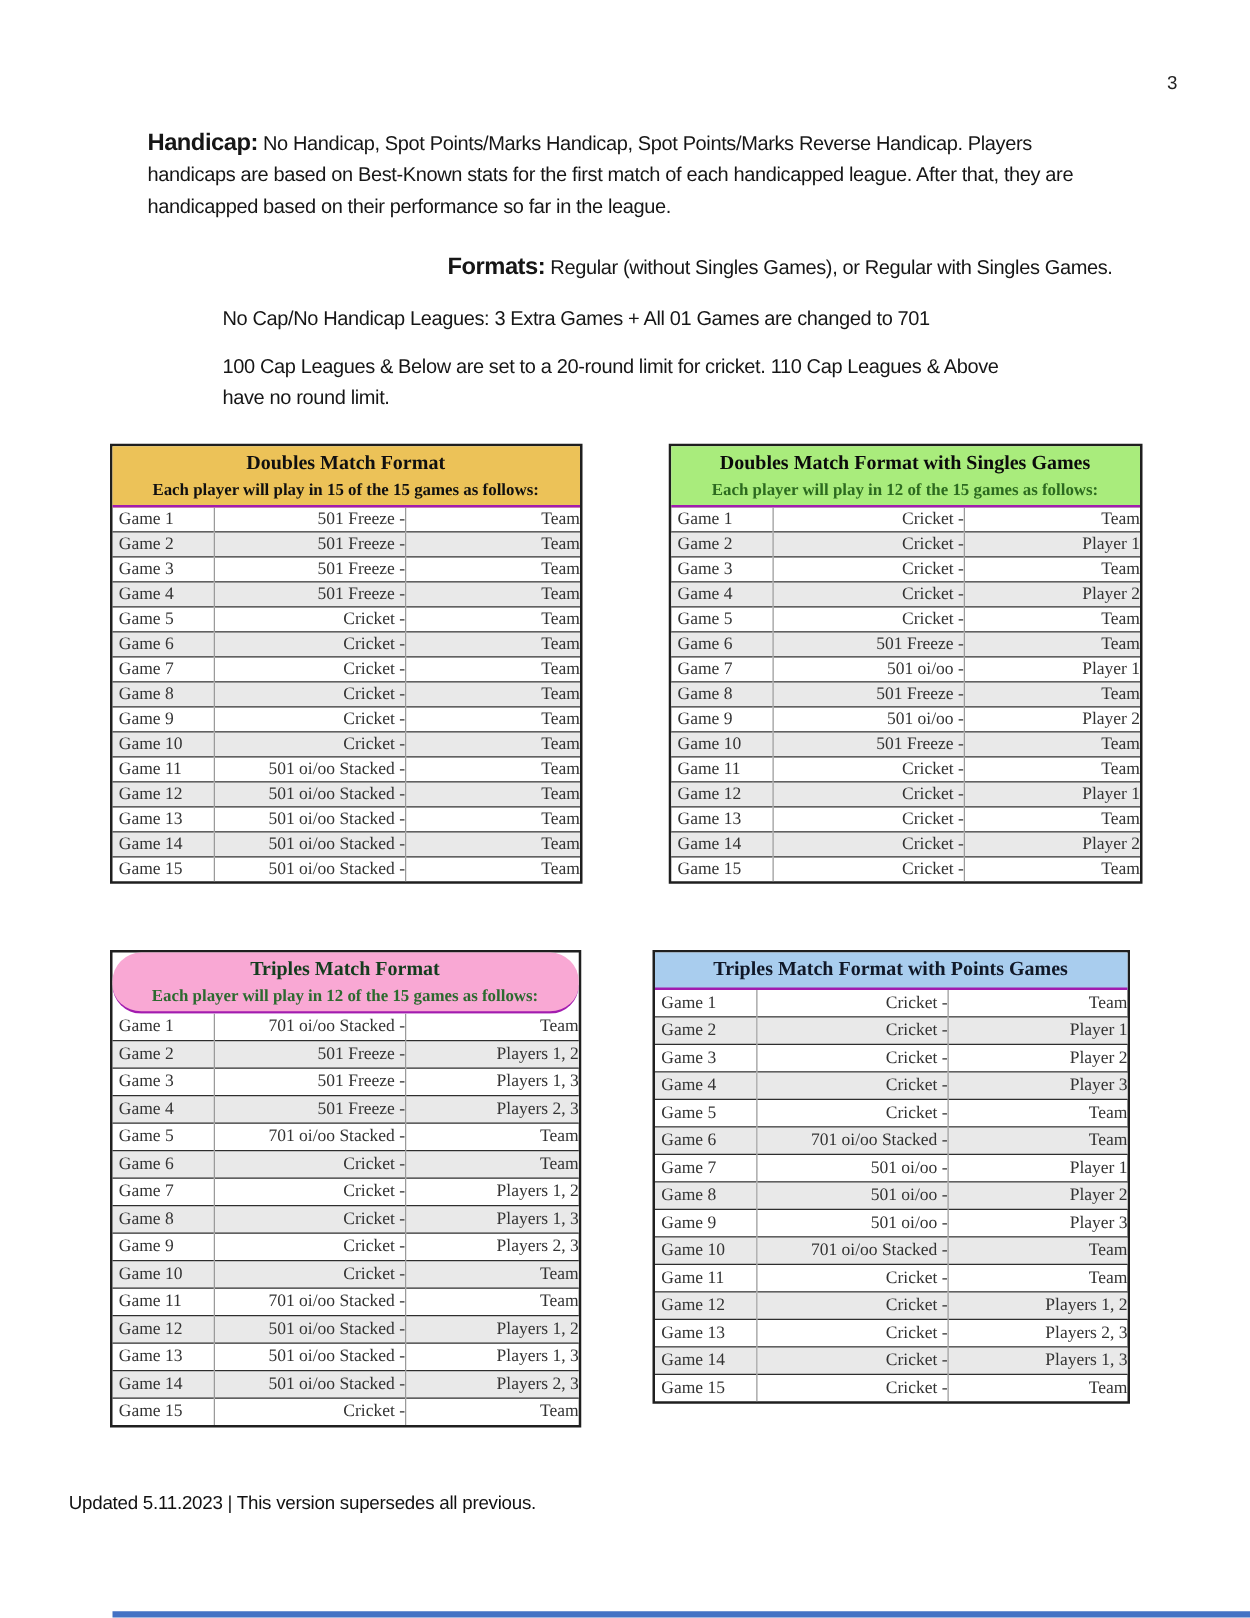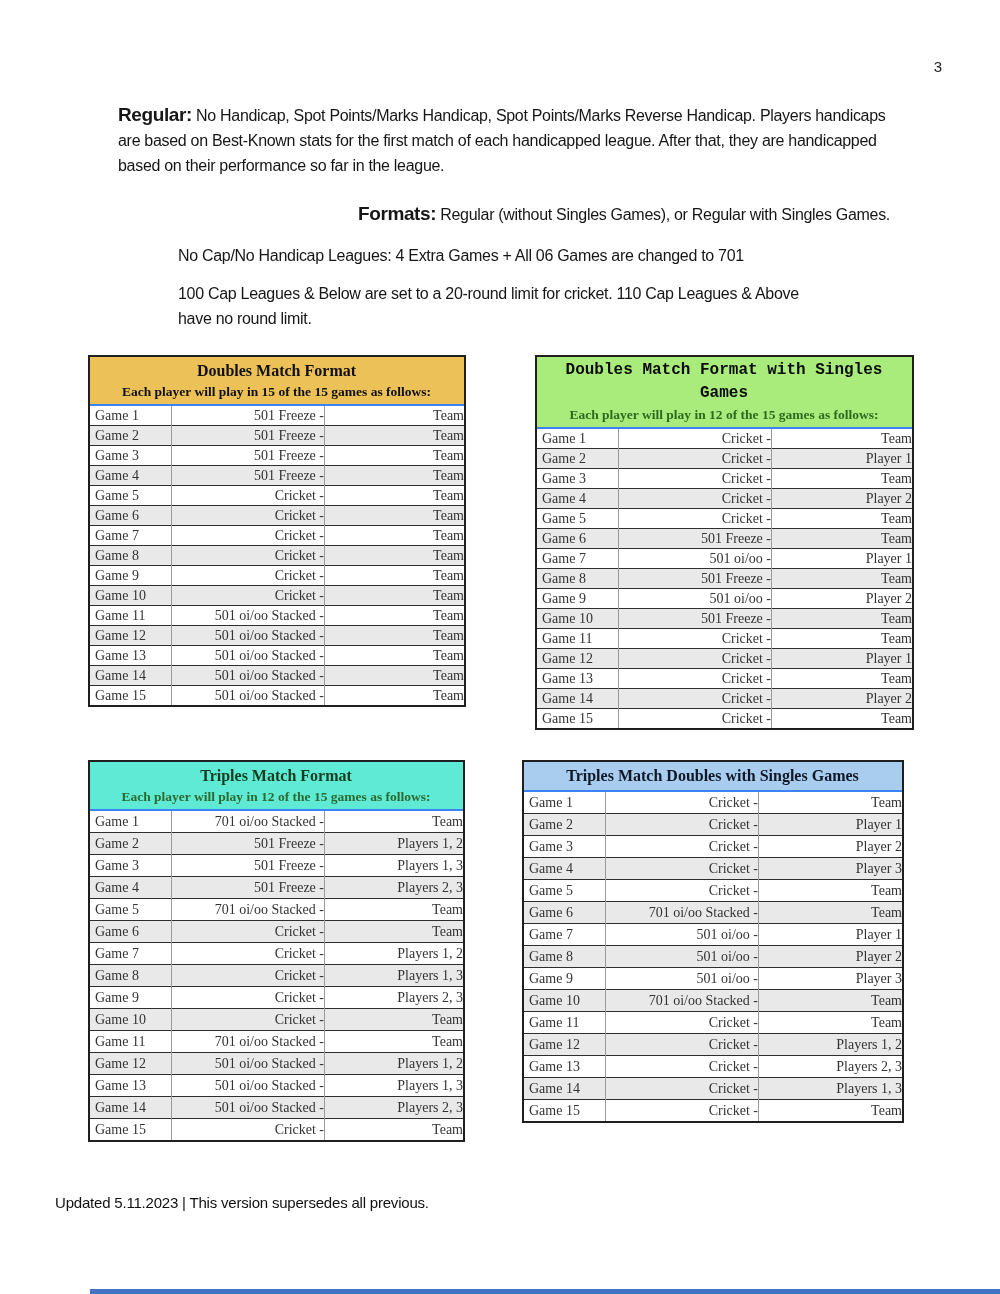--- a/index.html
+++ b/index.html
@@ -21,21 +21,21 @@
   .para .lead {
     font-size:19px; font-weight:700; letter-spacing:-0.4px;
   }
   
   .tbl {
     position:absolute; background:#fff;
     border:2px solid #1f1f1f;
     font-family:"Liberation Serif", serif;
   }
   .tbl-head {
-    text-align:center; border-bottom:2px solid #3b82f6;
+    text-align:center; border-bottom:2px solid #a21caf;
     padding:2px 3px 3px 2px;
   }
   .tbl-title { font-weight:700; font-size:16px; line-height:23px; }
   .tbl-sub   { font-weight:700; font-size:13.5px; line-height:19px; }
   .tbl table {
     width:100%; border-collapse:collapse; table-layout:fixed;
     font-size:14px; color:#333;
   }
   .tbl td {
     height:19px; line-height:19px; padding:0;
@@ -55,30 +55,30 @@
   .accent-bar {
     position:absolute; left:90px; right:0; bottom:0; height:5px;
   }
 </style>
 </head>
 <body>
 
 <div class="pagenum">3</div>
 
 <div class="para" style="left:118px; top:102px; width:772px;">
-  <span class="lead">Regular:</span>
+  <span class="lead">Handicap:</span>
   <span>No Handicap, Spot Points/Marks Handicap, Spot Points/Marks Reverse Handicap. Players handicaps are based on Best-Known stats for the first match of each handicapped league. After that, they are handicapped based on their performance so far in the league.</span>
 </div>
 
 <div class="para" style="left:118px; top:201px; width:772px;text-align:right;">
   <span class="lead">Formats:</span>
   <span>Regular (without Singles Games), or Regular with Singles Games.</span>
 </div>
 
-<div class="para" style="left:178px; top:243px; width:720px;">No Cap/No Handicap Leagues: 4 Extra Games + All 06 Games are changed to 701</div>
+<div class="para" style="left:178px; top:243px; width:720px;">No Cap/No Handicap Leagues: 3 Extra Games + All 01 Games are changed to 701</div>
 
 <div class="para" style="left:178px; top:281px; width:632px;">100 Cap Leagues &amp; Below are set to a 20-round limit for cricket. 110 Cap Leagues &amp; Above have no round limit.</div>
 
 <div class="tbl" style="left:88px; top:355px; width:374px;">
   <div class="tbl-head" style="background-color: rgb(236, 194, 88);">
     <div class="tbl-title" style="color: rgb(16, 16, 16);">Doubles Match Format</div>
     <div class="tbl-sub" style="color: rgb(16, 16, 16);">Each player will play in 15 of the 15 games as follows:</div>
   </div>
   <table>
       <tbody>
@@ -156,21 +156,21 @@
           <td>Game 15</td>
           <td>501 oi/oo Stacked -</td>
           <td>Team</td>
         </tr>
       </tbody>
     </table>
 </div>
 
 <div class="tbl" style="left:535px; top:355px; width:375px;">
   <div class="tbl-head" style="background-color: rgb(169, 236, 124);">
-    <div class="tbl-title" style="color: rgb(11, 11, 11); font-family: Liberation Mono, monospace;">Doubles Match Format with Singles Games</div>
+    <div class="tbl-title" style="color: rgb(11, 11, 11);">Doubles Match Format with Singles Games</div>
     <div class="tbl-sub" style="color: rgb(44, 106, 31);">Each player will play in 12 of the 15 games as follows:</div>
   </div>
   <table>
       <tbody>
         <tr>
           <td>Game 1</td>
           <td>Cricket -</td>
           <td>Team</td>
         </tr>
         <tr class="shaded">
@@ -241,21 +241,21 @@
         <tr>
           <td>Game 15</td>
           <td>Cricket -</td>
           <td>Team</td>
         </tr>
       </tbody>
     </table>
 </div>
 
 <div class="tbl tall" style="left:88px; top:760px; width:373px;">
-  <div class="tbl-head" style="background-color: #5eead4;">
+  <div class="tbl-head" style="background-color: #f9a8d4; border-radius: 23px;">
     <div class="tbl-title" style="color: rgb(20, 60, 30);">Triples Match Format</div>
     <div class="tbl-sub" style="color: rgb(44, 106, 47);">Each player will play in 12 of the 15 games as follows:</div>
   </div>
   <table>
       <tbody>
         <tr>
           <td>Game 1</td>
           <td>701 oi/oo Stacked -</td>
           <td>Team</td>
         </tr>
@@ -328,21 +328,21 @@
           <td>Game 15</td>
           <td>Cricket -</td>
           <td>Team</td>
         </tr>
       </tbody>
     </table>
 </div>
 
 <div class="tbl tall" style="left:522px; top:760px; width:378px;">
   <div class="tbl-head" style="background-color: rgb(169, 205, 238);">
-    <div class="tbl-title" style="color: rgb(16, 24, 40);">Triples Match Doubles with Singles Games</div>
+    <div class="tbl-title" style="color: rgb(16, 24, 40);">Triples Match Format with Points Games</div>
   </div>
   <table>
       <tbody>
         <tr>
           <td>Game 1</td>
           <td>Cricket -</td>
           <td>Team</td>
         </tr>
         <tr class="shaded">
           <td>Game 2</td>

